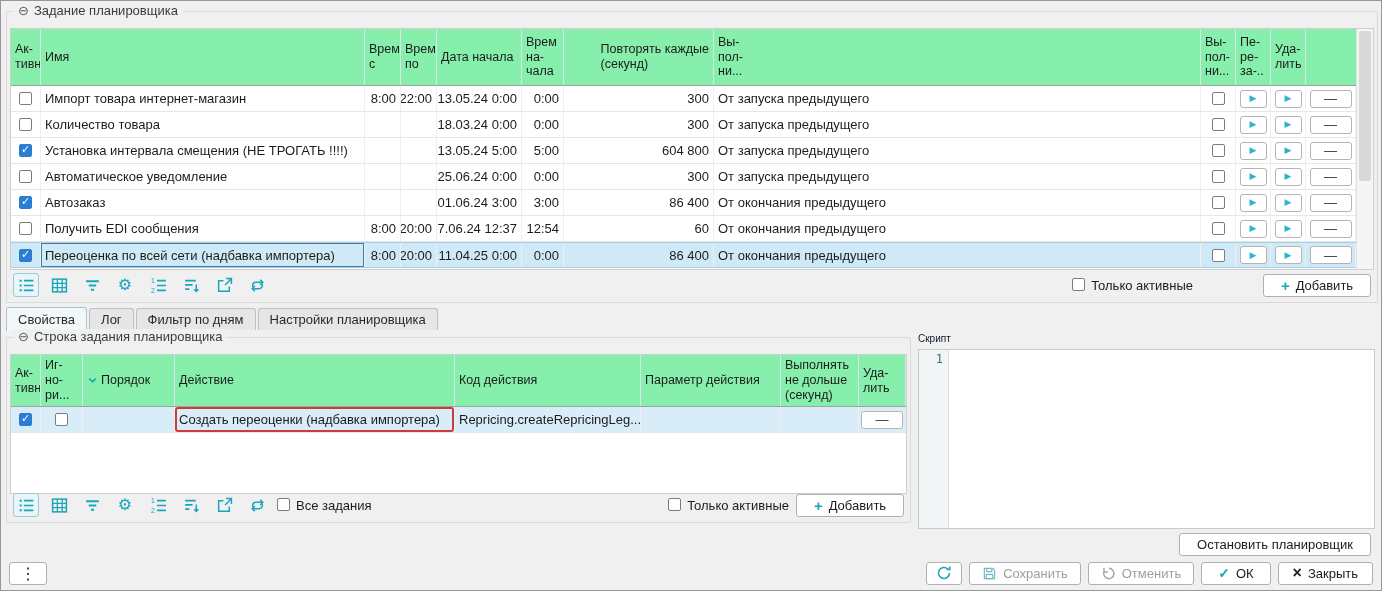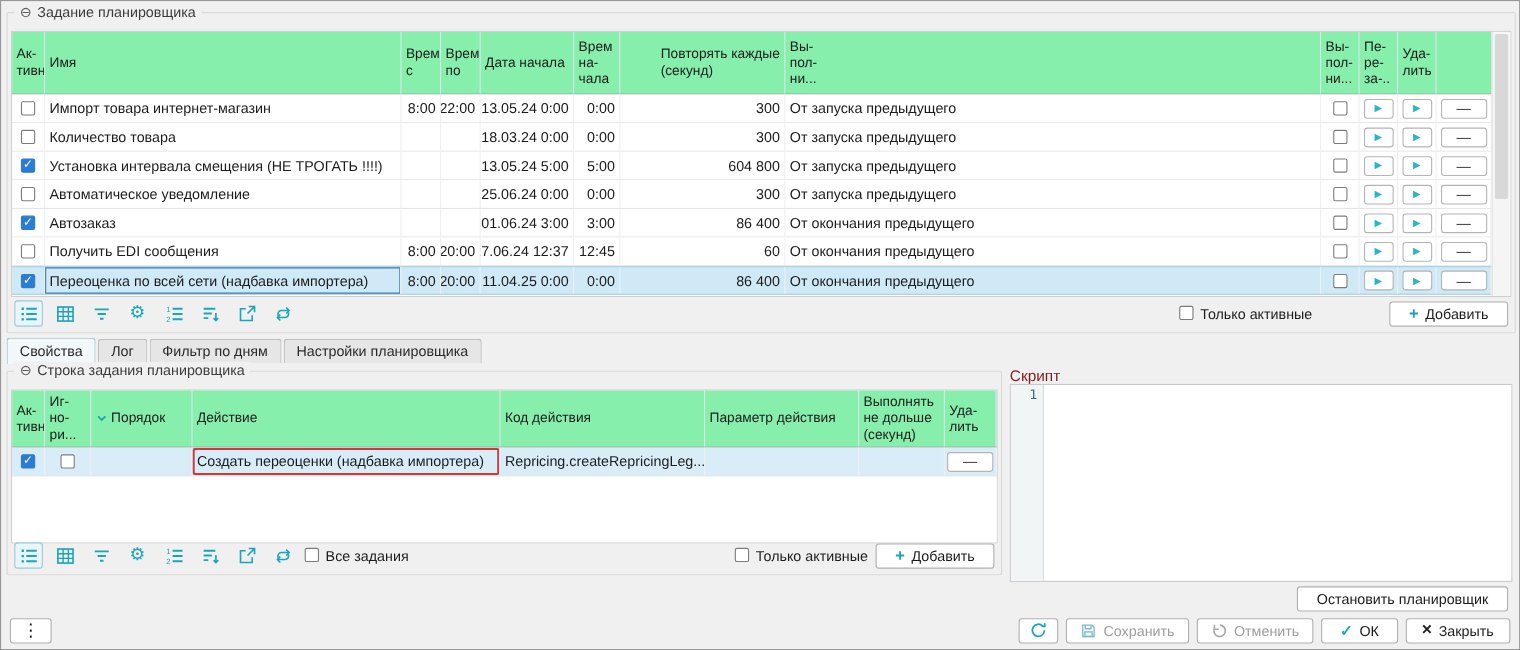--- a/index.html
+++ b/index.html
@@ -56,21 +56,21 @@
 .btn.disabled{color:#9e9e9e}
 .plus{color:#19a5ba;font-size:15px;font-weight:bold;line-height:1}
 
 
 .tabs{position:absolute;top:306px;left:5px;height:24px;display:flex;align-items:center;gap:2px}
 .tab{height:22px;padding:0 11px;background:#e6e6e6;border:1px solid #bfbfbf;border-bottom:none;border-radius:3px 3px 0 0;display:flex;align-items:center;font-size:13px;cursor:pointer;color:#2a2a2a}
 .tab.active{background:#f2f7f9;height:24px;border-color:#a9c6d0}
 
 
 .script-panel{position:absolute;left:917px;top:332px;right:6px;height:196px}
-.script-title{font-size:14px;color:#7f1d1d;height:16px}
+.script-title{font-size:10px;color:#0f172a;height:16px}
 .editor{position:absolute;left:0;right:0;top:16px;bottom:0;background:#fff;border:1px solid #c9c9c9;display:flex}
 .gutter{width:30px;background:#f2f5f6;border-right:1px solid #ddd;text-align:right;padding:2px 5px;font-family:"DejaVu Sans Mono",monospace;font-size:12px;color:#356c7d}
 .code{flex:1}
 
 
 .stop-btn{position:absolute;top:532px;right:10px;width:192px}
 .footer{position:absolute;left:0;right:0;top:557px;height:30px;display:flex;align-items:center;padding:0 8px}
 .menu-btn{width:38px;padding:0;font-size:16px}
 .footer-right{margin-left:auto;display:flex;gap:7px;align-items:center}
 .icon-only{width:36px;padding:0}
@@ -266,21 +266,21 @@
           </div>
 
           <div class="trow g-top">
             <div class="td tc-c">
                 <span class="cb"></span>
               </div>
             <div class="td tc-name">Получить EDI сообщения</div>
             <div class="td tc-num">8:00</div>
             <div class="td tc-num">20:00</div>
             <div class="td tc-num">27.06.24 12:37</div>
-            <div class="td tc-num">12:45</div>
+            <div class="td tc-num">12:54</div>
             <div class="td tc-num">60</div>
             <div class="td">От окончания предыдущего</div>
             <div class="td tc-c">
                 <span class="cb"></span>
               </div>
             <div class="td tc-c">
                 <button class="mini">
                   <span class="play">▶</span>
                 </button>
               </div>

